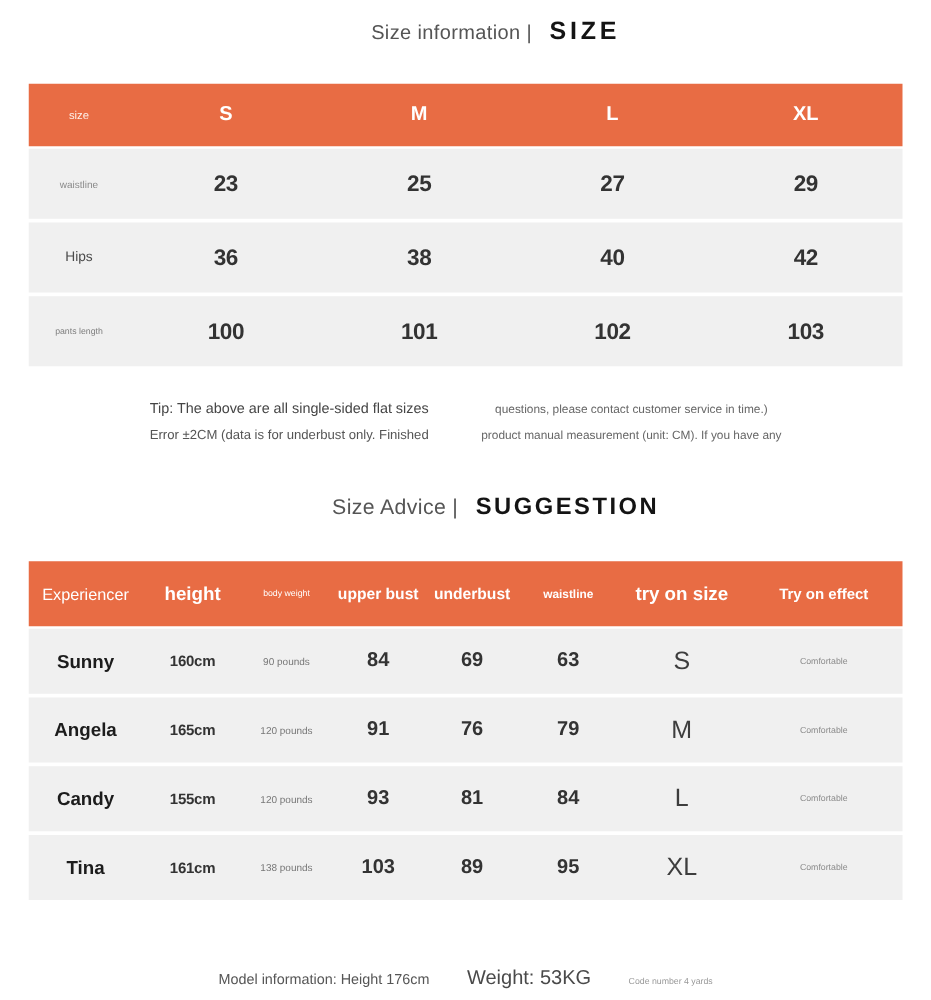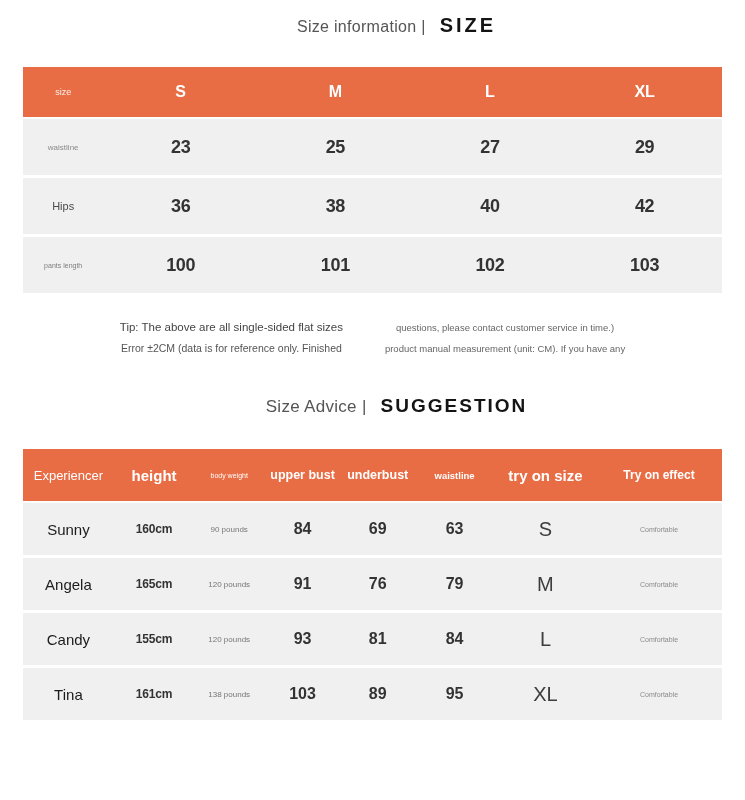--- a/index.html
+++ b/index.html
@@ -60,21 +60,21 @@
   .t2 .c6 { width: 14.5%; }
   .t2 .c7 { width: 18%; }
   .t2 .row.header .c0 { font-size: 13px;  font-weight: normal; }
   .t2 .row.header .c1 { font-size: 15px;  font-weight: bold; }
   .t2 .row.header .c2 { font-size: 7px; }
   .t2 .row.header .c3,
   .t2 .row.header .c4 { font-size: 12.5px; font-weight: bold; }
   .t2 .row.header .c5 { font-size: 9.5px; font-weight: bold; }
   .t2 .row.header .c6 { font-size: 15px;  font-weight: bold; }
   .t2 .row.header .c7 { font-size: 12px;  font-weight: bold; }
-  .t2 .name   { font-size: 15px; font-weight: normal; color: #1c1c1c; }
+  .t2 .name   { font-size: 15px; font-weight: bold; color: #1c1c1c; }
   .t2 .height { font-size: 12px; font-weight: bold; color: #333; letter-spacing: -0.2px; text-align: right; }
   .t2 .pounds { font-size: 8px;  color: #777; }
   .t2 .num    { font-size: 16px; font-weight: 600; color: #333; }
   .t2 .sizeL  { font-size: 20px; font-weight: 400; color: #3d3d3d; }
   .t2 .comfy  { font-size: 7px;  color: #8a8a8a; }
 
   
   .footer {
     display: flex; justify-content: center; align-items: baseline;
     margin-top: 54px; gap: 30px;
@@ -120,21 +120,21 @@
       <div class="cell c-data val">100</div>
       <div class="cell c-data val">101</div>
       <div class="cell c-data val">102</div>
       <div class="cell c-data val">103</div>
     </div>
   </div>
 
   <div class="tip">
     <div class="tip-col tip-left">
       <div class="l1">Tip: The above are all single-sided flat sizes</div>
-      <div class="l2">Error ±2CM (data is for reference only. Finished</div>
+      <div class="l2">Error ±2CM (data is for underbust only. Finished</div>
     </div>
     <div class="tip-col tip-right">
       <div>questions, please contact customer service in time.)</div>
       <div>product manual measurement (unit: CM). If you have any</div>
     </div>
   </div>
 
   <div class="sec-title second">
     <span class="t-reg">Size Advice |</span>
     <span class="t-bold">SUGGESTION</span>
@@ -190,14 +190,19 @@
       <div class="cell c1 height">161cm</div>
       <div class="cell c2 pounds">138 pounds</div>
       <div class="cell c3 num">103</div>
       <div class="cell c4 num">89</div>
       <div class="cell c5 num">95</div>
       <div class="cell c6 sizeL">XL</div>
       <div class="cell c7 comfy">Comfortable</div>
     </div>
   </div>
 
+  <div class="footer">
+    <span class="f-model">Model information: Height 176cm</span>
+    <span class="f-weight">Weight: 53KG</span>
+    <span class="f-code">Code number 4 yards</span>
+  </div>
 
 </div>
 
 </body></html>

